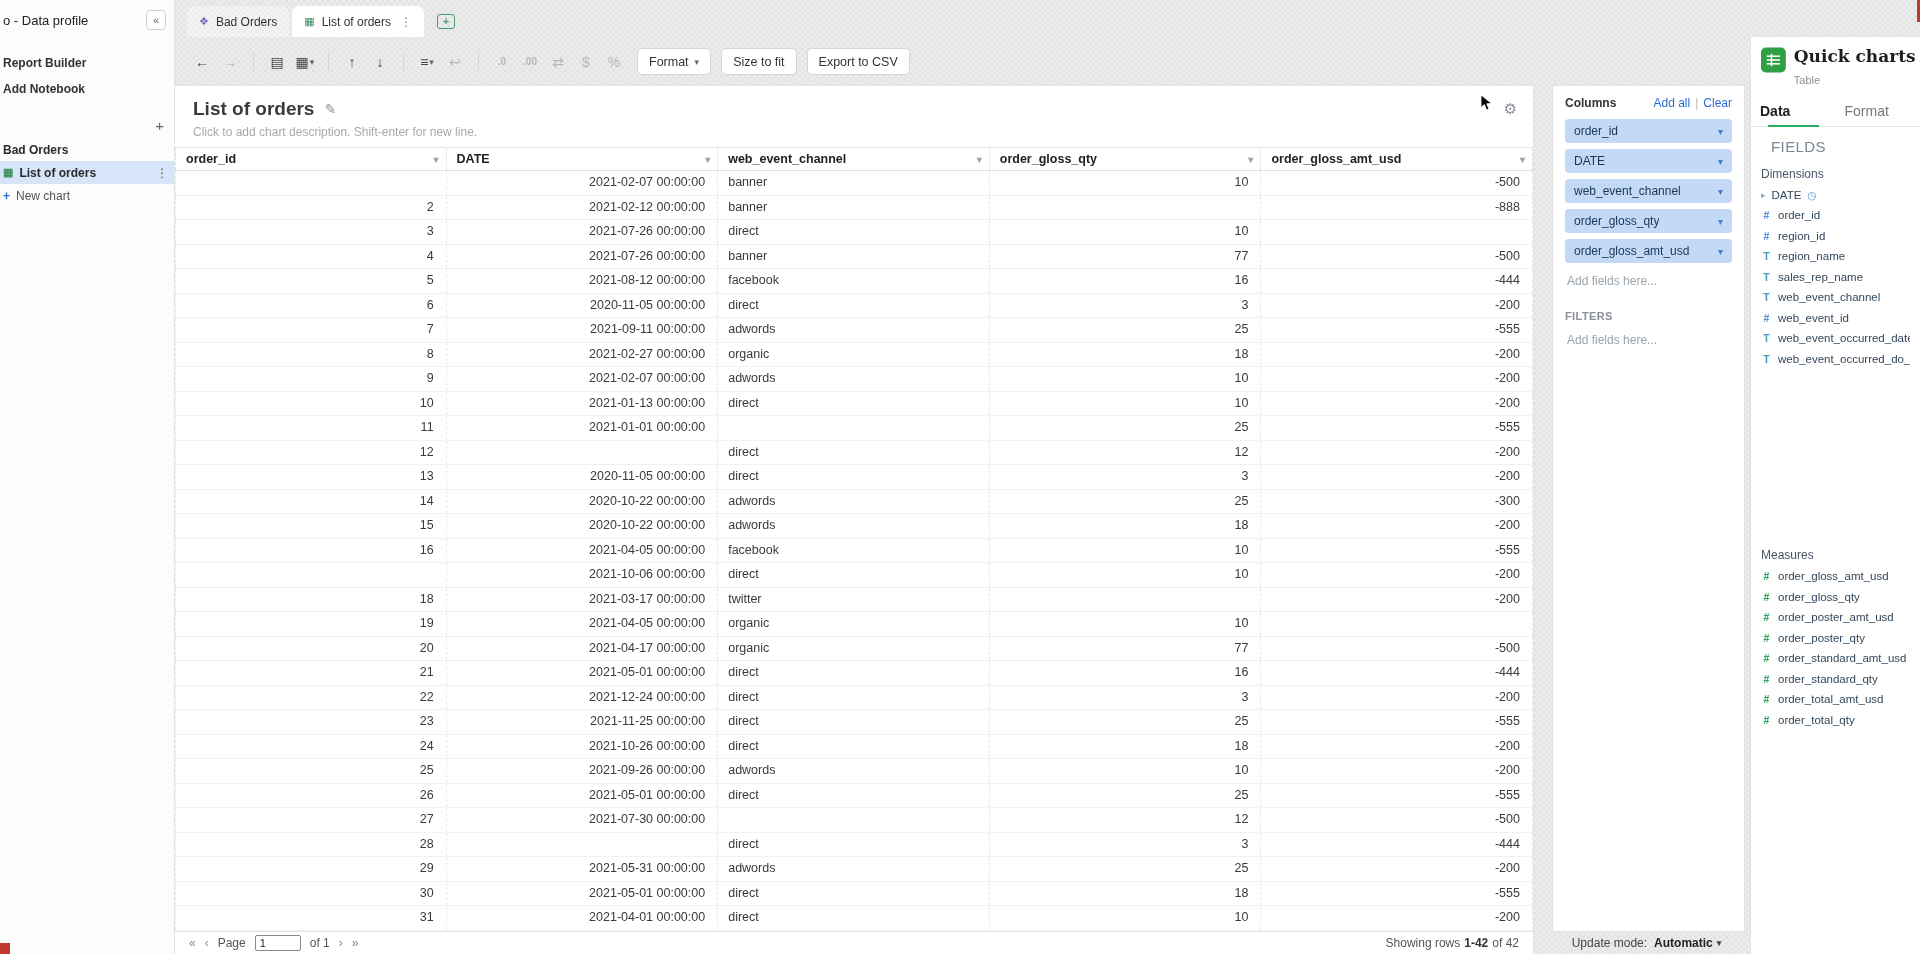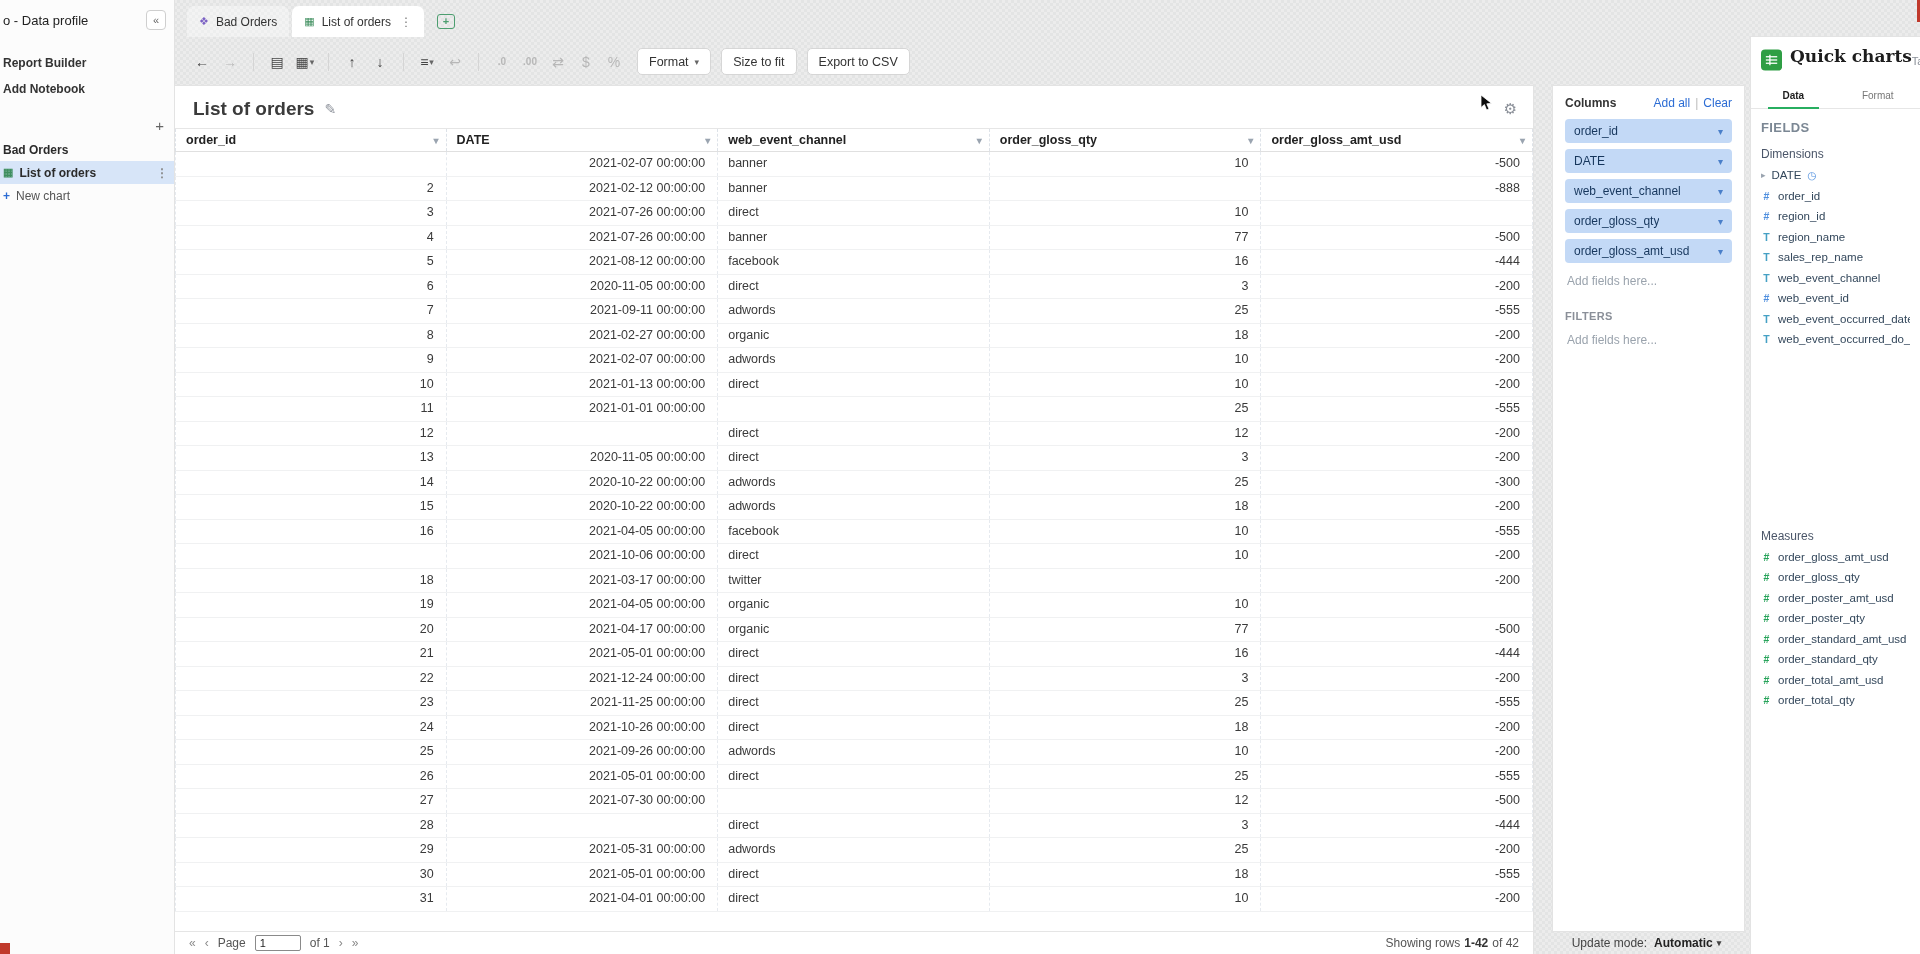--- a/index.html
+++ b/index.html
@@ -99,28 +99,28 @@
   .pill-caret{margin-left:auto;color:#4a7fc9;font-size:10px}
   .add-fields{font-size:12px;color:#9aa3ad;padding:11px 2px 16px;cursor:text}
   .filters-title{font-size:11px;font-weight:700;color:#8a8f98;letter-spacing:.4px;margin-top:6px}
   .update-strip{height:23px;flex:0 0 23px;display:flex;align-items:center;justify-content:center;gap:7px;font-size:12px;color:#444;padding-right:4px}
   .update-value{font-weight:700;color:#222;display:flex;align-items:center;gap:4px;cursor:pointer}
   .update-caret{font-size:9px;color:#444}
 
   
   .qc-col{flex:0 0 169px;margin-left:7px;background:#fff;box-shadow:0 0 0 1px #e3e3e3;display:flex;flex-direction:column;overflow:hidden}
   .qc-head{display:flex;gap:8px;padding:10px 10px 2px;align-items:flex-start}
-  .qc-titles{display:flex;flex-direction:row;min-width:0}
+  .qc-titles{display:flex;flex-direction:column;min-width:0}
   .qc-title{font-family:"DejaVu Serif",serif;font-size:17px;font-weight:700;color:#1d1d1d;line-height:1.1;white-space:nowrap}
   .qc-sub{font-size:11px;color:#8a8f98;margin-top:8px}
   .qc-tabs{display:flex;border-bottom:1px solid #e6e6e6;margin-top:8px}
-  .qc-tab{flex:1;text-align:center;font-size:10px;color:#777;padding:7px 9px;cursor:pointer;position:relative}
+  .qc-tab{flex:1;font-size:14px;color:#777;padding:7px 9px;cursor:pointer;position:relative}
   .qc-tab.active{color:#1d1d1d;font-weight:700}
   .qc-tab.active::after{content:"";position:absolute;left:20%;right:20%;bottom:-1px;height:2px;background:#27ae60}
-  .qc-fields-title{font-size:13px;font-weight:700;color:#7b8794;letter-spacing:.4px;padding:11px 10px 5px}
+  .qc-fields-title{font-size:15px;font-weight:400;color:#7b8794;letter-spacing:.4px;padding:11px 20px 5px}
   .qc-group-title{font-size:12px;color:#4a5568;padding:7px 10px 4px}
   .field-item{display:flex;align-items:center;gap:6px;height:20.5px;padding:0 10px;font-size:11.5px;color:#33475b;white-space:nowrap;cursor:grab;min-width:0}
   .field-icon{width:11px;flex:0 0 11px;text-align:center;font-size:10.5px;font-weight:700}
   .icon-number{color:#4f8fde}
   .icon-text{color:#45a0c4}
   .icon-measure{color:#27a35a}
   .icon-date{color:#4f8fde;font-weight:400;width:auto;flex:0 0 auto}
   .field-expander{color:#98a2ae;font-size:9px;flex:0 0 auto}
   .field-label{overflow:hidden}
   .measures-block{margin-top:172px}
@@ -215,20 +215,21 @@
           <button class="tb-btn">Size to fit</button>
           <button class="tb-btn">Export to CSV</button>
         </div>
 
         <div class="canvas">
           <div class="canvas-head">
             <div class="canvas-title-row">
               <span class="canvas-title">List of orders</span>
               <span class="edit-icon">✎</span>
             </div>
+            <div class="canvas-desc">Click to add chart description. Shift-enter for new line.</div>
             <span class="gear">⚙</span>
             <svg class="cursor" width="13" height="17" viewBox="0 0 13 17">
               <path d="M1 1 L1 13.5 L4.4 10.6 L6.6 16 L9 15 L6.8 9.8 L11.6 9.4 Z" fill="#0b0b0b" stroke="#fff" stroke-width="0.8"></path>
             </svg>
           </div>
 
           <div class="grid">
             <div class="thead" id="thead">
                 <div class="th">
                   <span class="th-label">order_id</span>

